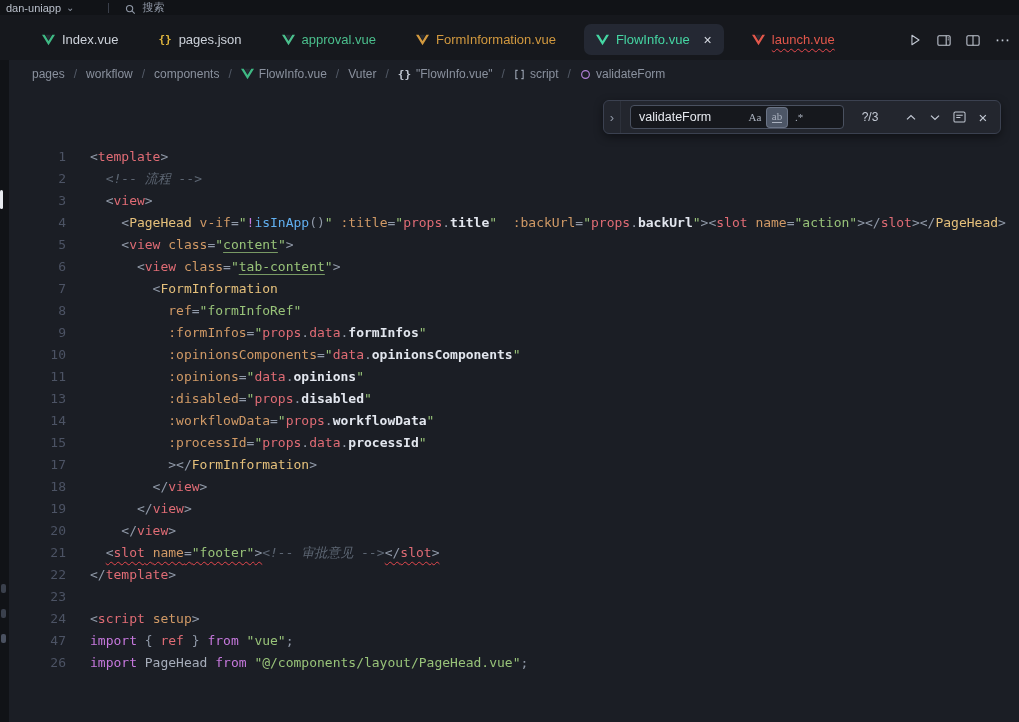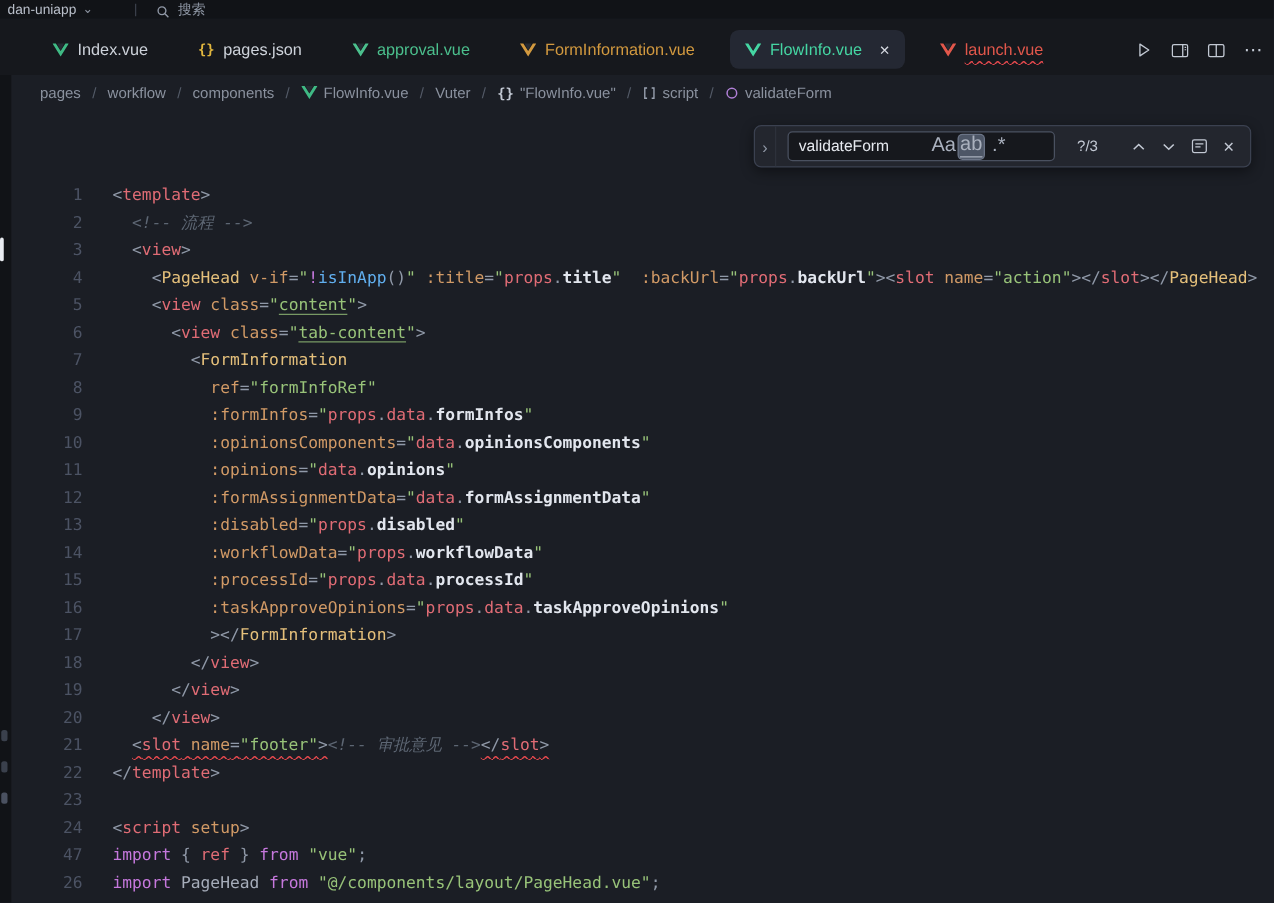--- a/index.html
+++ b/index.html
@@ -49,21 +49,21 @@
   .op{color:#c678dd}
   .dim{color:#a6adba}
   .sq{text-decoration:underline wavy #e5484d;text-decoration-thickness:1px;text-underline-offset:4px}
 
   
   .find-widget{position:absolute;top:12px;right:18px;height:34px;background:#23262e;border:1px solid #3b4150;border-radius:6px;display:flex;align-items:center;box-shadow:0 3px 10px rgba(0,0,0,.45);padding-right:6px;z-index:20}
   .find-expand{width:17px;height:100%;display:flex;align-items:center;justify-content:center;color:#8f97a5;border-right:1px solid #2d313b;cursor:pointer;font-size:13px}
   .find-input-wrap{display:flex;align-items:center;background:#16181d;border:1px solid #4a5160;border-radius:4px;height:24px;margin-left:9px;padding:0 3px 0 8px;width:214px}
   .find-input{background:transparent;border:none;outline:none;color:#e6e9ef;font-size:12.5px;width:106px;font-family:"Liberation Sans",sans-serif}
   .find-toggles{display:flex;gap:2px}
-  .toggle{width:20px;height:19px;display:flex;align-items:center;justify-content:center;color:#aab1be;font-size:16px;border-radius:3px;background:transparent;border:none;cursor:pointer;font-family:Liberation Sans, sans-serif}
+  .toggle{width:20px;height:19px;display:flex;align-items:center;justify-content:center;color:#aab1be;font-size:11px;border-radius:3px;background:transparent;border:none;cursor:pointer;font-family:Liberation Serif, serif}
   .toggle.on{background:#4d5666;box-shadow:0 0 0 1px #6b7避;box-shadow:0 0 0 1px #6b7486}
   .ww{border-bottom:1px solid currentColor;line-height:1.05}
   .find-count{color:#c3c9d4;font-size:12px;margin:0 16px 0 14px;min-width:24px;text-align:center}
   .find-btn{width:22px;height:22px;display:flex;align-items:center;justify-content:center;color:#c3c9d4;background:none;border:none;border-radius:4px;cursor:pointer;margin-left:2px}
   .find-close{font-size:15px;line-height:1;font-family:"Liberation Sans",sans-serif}
 
   
   .leftstrip{position:absolute;left:0;top:60px;bottom:0;width:9px;background:#111317;z-index:10}
   .indicator{position:absolute;left:0;top:130px;width:3px;height:19px;background:#e8ebf0;border-radius:2px}
   .mark{position:absolute;left:1px;width:5px;height:9px;background:#3a404c;border-radius:2px}
@@ -254,38 +254,30 @@
       </div>
       <div class="line">
         <span class="ln">10</span>
         <span class="lc"><span class="pu">          </span><span class="at">:opinionsComponents</span><span class="pu">=</span><span class="st">"</span><span class="va">data</span><span class="pu">.</span><span class="pw">opinionsComponents</span><span class="st">"</span></span>
       </div>
       <div class="line">
         <span class="ln">11</span>
         <span class="lc"><span class="pu">          </span><span class="at">:opinions</span><span class="pu">=</span><span class="st">"</span><span class="va">data</span><span class="pu">.</span><span class="pw">opinions</span><span class="st">"</span></span>
       </div>
       <div class="line">
-        <span class="ln">12</span>
-        <span class="lc"><span class="pu">          </span><span class="at">:formAssignmentData</span><span class="pu">=</span><span class="st">"</span><span class="va">data</span><span class="pu">.</span><span class="pw">formAssignmentData</span><span class="st">"</span></span>
-      </div>
-      <div class="line">
         <span class="ln">13</span>
         <span class="lc"><span class="pu">          </span><span class="at">:disabled</span><span class="pu">=</span><span class="st">"</span><span class="va">props</span><span class="pu">.</span><span class="pw">disabled</span><span class="st">"</span></span>
       </div>
       <div class="line">
         <span class="ln">14</span>
         <span class="lc"><span class="pu">          </span><span class="at">:workflowData</span><span class="pu">=</span><span class="st">"</span><span class="va">props</span><span class="pu">.</span><span class="pw">workflowData</span><span class="st">"</span></span>
       </div>
       <div class="line">
         <span class="ln">15</span>
         <span class="lc"><span class="pu">          </span><span class="at">:processId</span><span class="pu">=</span><span class="st">"</span><span class="va">props</span><span class="pu">.</span><span class="va">data</span><span class="pu">.</span><span class="pw">processId</span><span class="st">"</span></span>
-      </div>
-      <div class="line">
-        <span class="ln">16</span>
-        <span class="lc"><span class="pu">          </span><span class="at">:taskApproveOpinions</span><span class="pu">=</span><span class="st">"</span><span class="va">props</span><span class="pu">.</span><span class="va">data</span><span class="pu">.</span><span class="pw">taskApproveOpinions</span><span class="st">"</span></span>
       </div>
       <div class="line">
         <span class="ln">17</span>
         <span class="lc"><span class="pu">          &gt;&lt;/</span><span class="cp">FormInformation</span><span class="pu">&gt;</span></span>
       </div>
       <div class="line">
         <span class="ln">18</span>
         <span class="lc"><span class="pu">        &lt;/</span><span class="tg">view</span><span class="pu">&gt;</span></span>
       </div>
       <div class="line">

